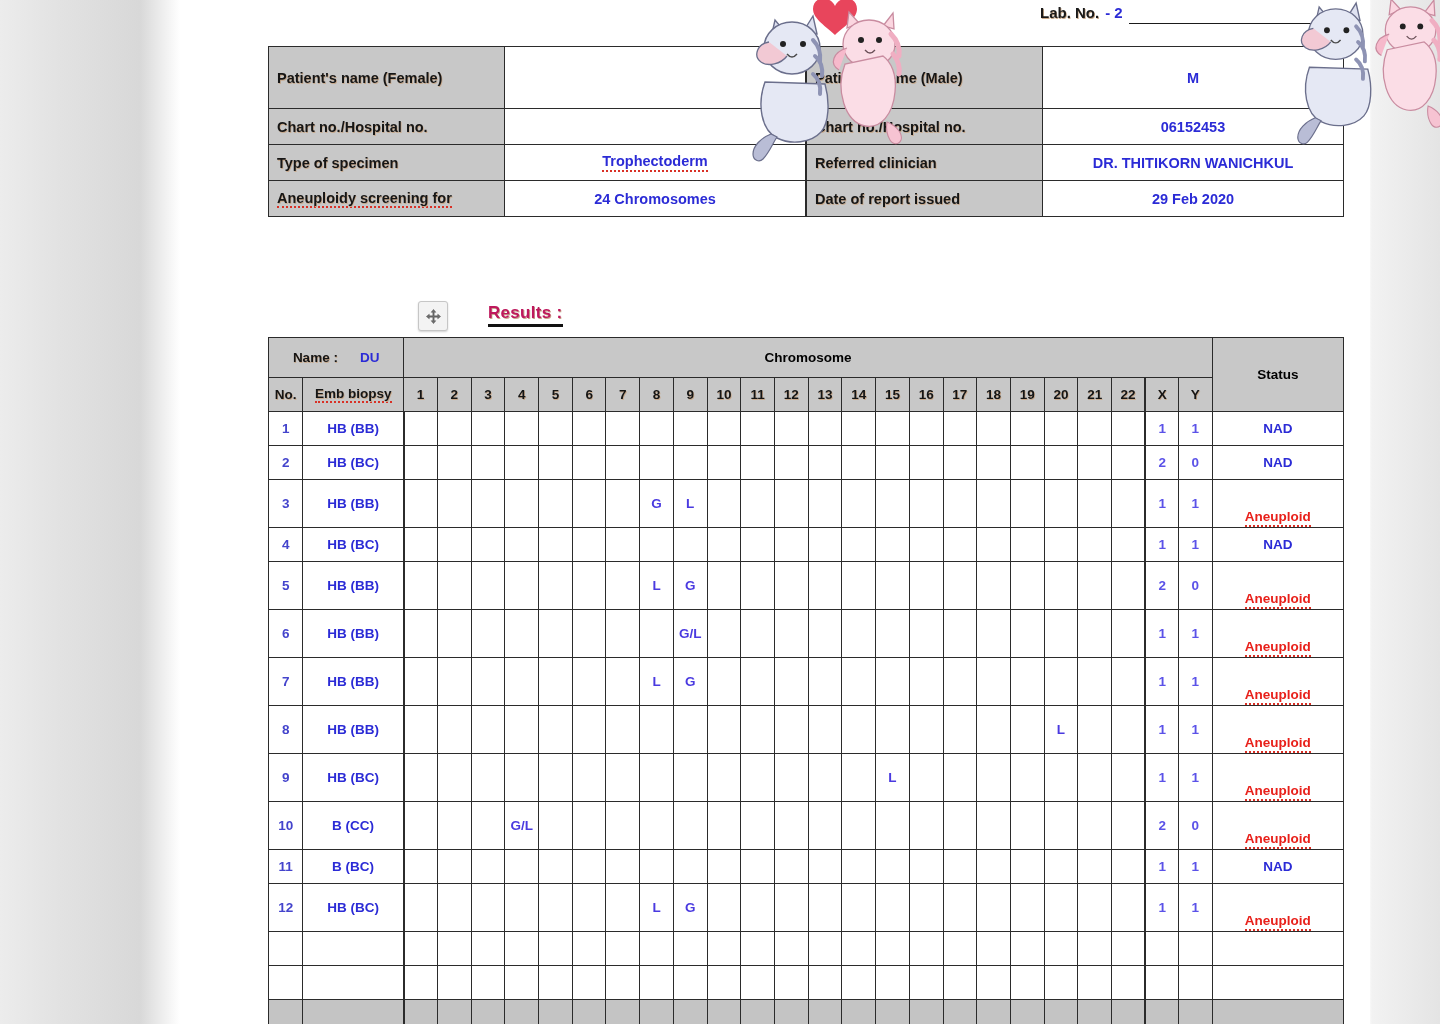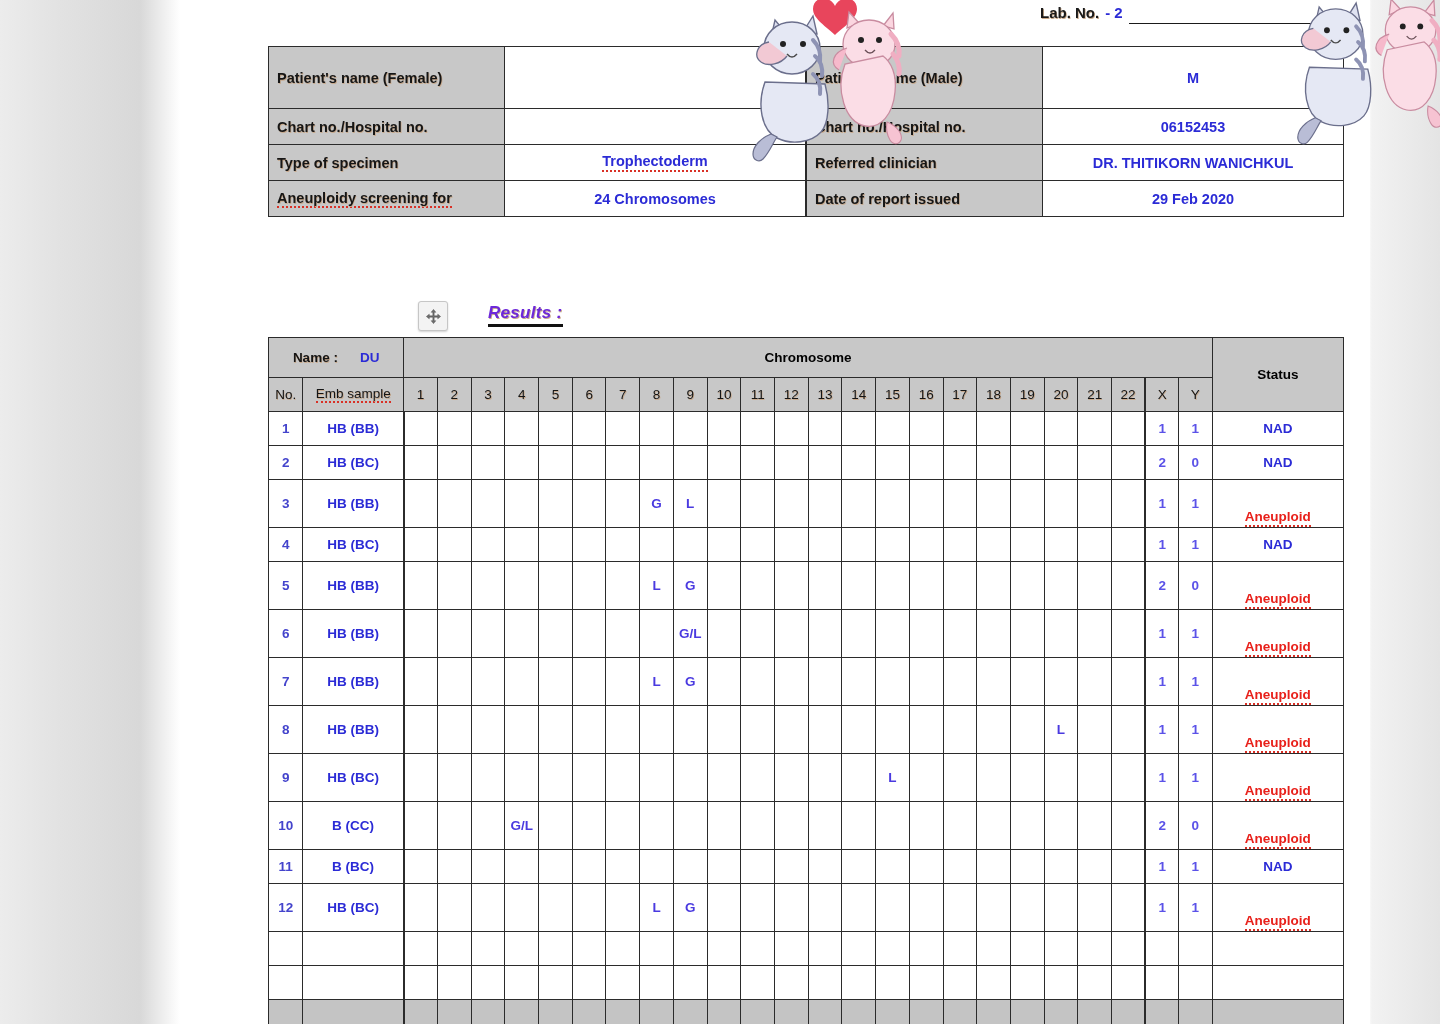--- a/index.html
+++ b/index.html
@@ -95,22 +95,22 @@
     position: absolute; left: 238px; top: 301px;
     width: 30px; height: 30px;
     background: #f3f3f3;
     border: 1px solid #c6c6c6;
     border-radius: 3px;
     display: flex; align-items: center; justify-content: center;
     box-shadow: 0 1px 2px rgba(0,0,0,.18);
   }
   .results-title {
     position: absolute; left: 308px; top: 303px;
-    font-size: 17px; font-weight: bold; font-style: italic;
-    color: #6d28d9;
+    font-size: 17px; font-weight: bold; 
+    color: #be185d;
     text-shadow: 0.8px 0.8px 0 #c7a98d;
     border-bottom: 3px solid #111;
     padding-bottom: 1px;
     letter-spacing: .3px;
   }
 
   
   .res-wrap {
     position: absolute; left: 88px; top: 337px;
     width: 1076px;
@@ -135,21 +135,21 @@
     text-align: left;
     padding-left: 8px;
     height: 38px;
     font-weight: bold;
     color: #151515;
     text-shadow: 0.7px 0.7px 0 #c7a98d;
     font-size: 14px;
   }
   th.namecell .nm { color: #2b2bd6; margin-left: 22px; text-shadow: none; }
   th.chrhead { background:#c8c8c8; height: 40px; font-size: 15px; }
-  th.colnum { background:#c8c8c8; height: 34px; font-size: 13.5px; font-weight: normal;
+  th.colnum { background:#c8c8c8; height: 34px; font-size: 13.5px; font-weight: bold;
               color:#151515; text-shadow: 0.7px 0.7px 0 #c7a98d; }
   th.statushead { background:#c8c8c8; font-size: 14.5px; }
 
   td.rowno { color:#4444cc; font-weight:bold; font-size:13px; height:34px; background:#fff; }
   td.embstage { color:#2b2bd6; font-weight:bold; font-size:14px; background:#fff; }
   td.chr {
     background: #fff;
     color: #4a3ae0;
     font-weight: bold;
     font-size: 13px;
@@ -276,21 +276,21 @@
         <thead>
           <tr>
             <th class="namecell" colspan="2">
               <span>Name :</span><span class="nm">DU</span>
             </th>
             <th class="chrhead" colspan="24">Chromosome</th>
             <th class="statushead" rowspan="2">Status</th>
           </tr>
           <tr id="colnum-row">
             <th class="colnum">No.</th>
-            <th class="colnum"><span class="sq-lbl">Emb sample</span></th>
+            <th class="colnum"><span class="sq-lbl">Emb biopsy</span></th>
           <th class="colnum">1</th>
               <th class="colnum">2</th>
               <th class="colnum">3</th>
               <th class="colnum">4</th>
               <th class="colnum">5</th>
               <th class="colnum">6</th>
               <th class="colnum">7</th>
               <th class="colnum">8</th>
               <th class="colnum">9</th>
               <th class="colnum">10</th>

